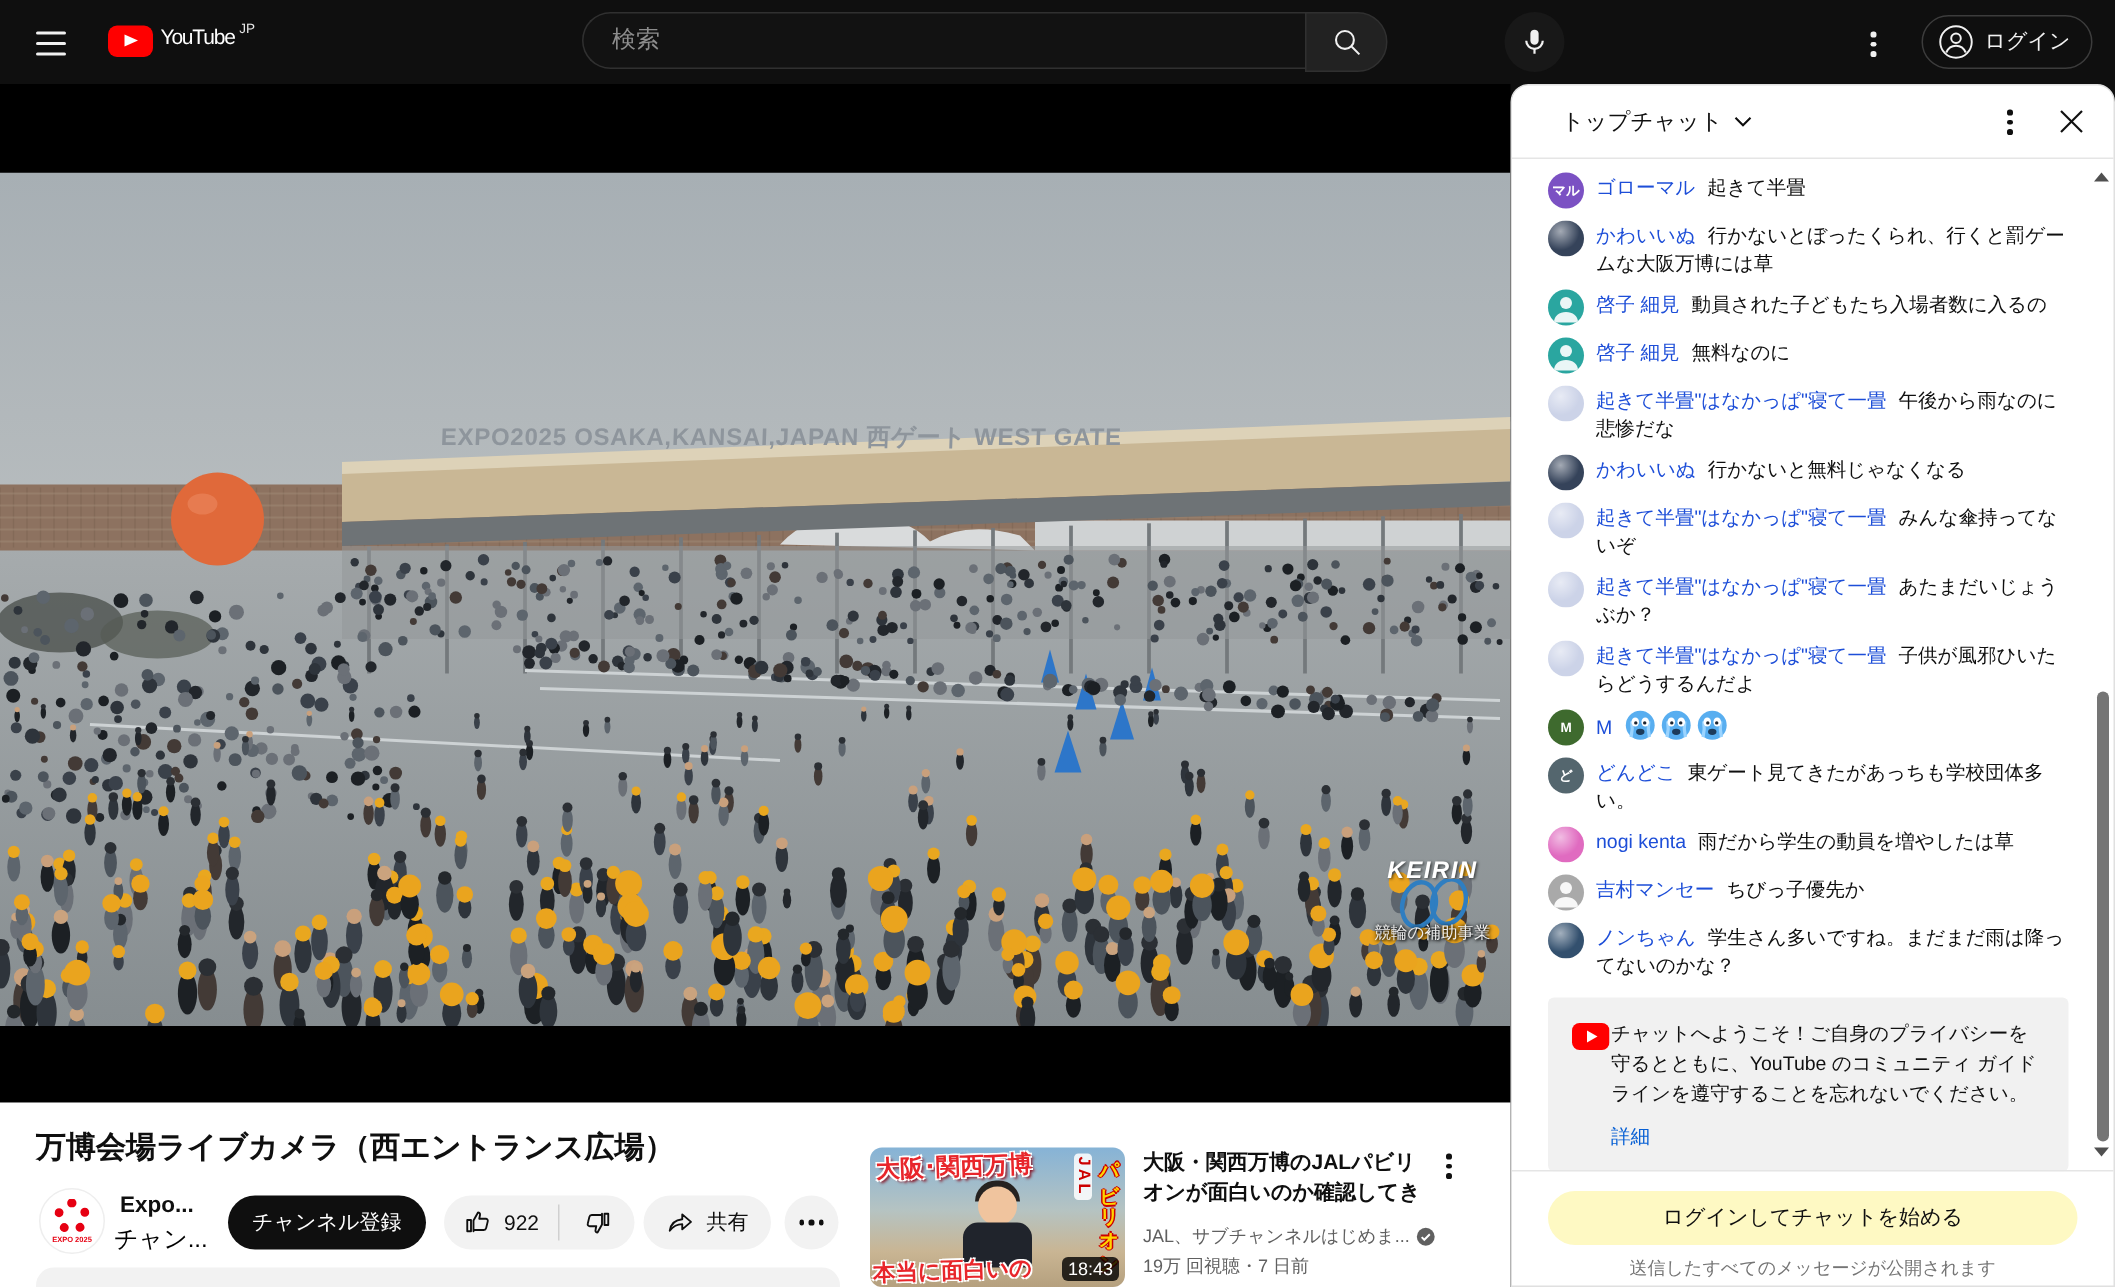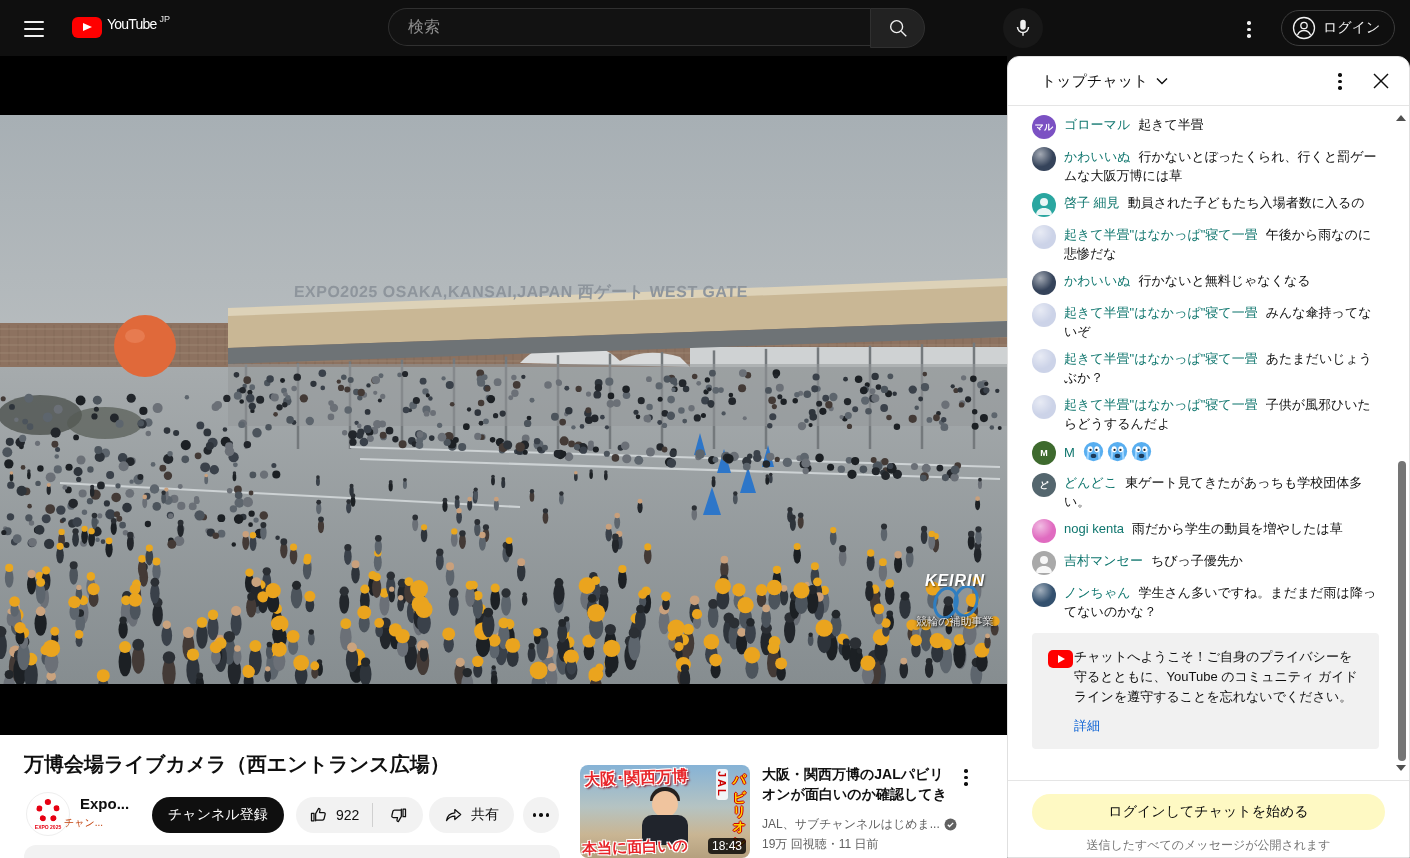--- a/index.html
+++ b/index.html
@@ -26,21 +26,21 @@
   
   .player{position:absolute;left:0;top:56px;width:1007px;height:679px;background:#000;overflow:hidden;}
   .frame{position:absolute;left:0;top:59px;width:1007px;height:569px;}
   
   .below{position:absolute;left:0;top:735px;width:1007px;height:123px;background:#fff;}
   .vtitle{position:absolute;left:24px;top:16px;font-size:20px;font-weight:bold;color:#0f0f0f;width:640px;}
   .ch-avatar{position:absolute;left:26px;top:57px;width:44px;height:44px;border-radius:50%;background:#fff;border:1px solid #eee;box-sizing:border-box;display:flex;flex-direction:column;align-items:center;justify-content:center;}
   .myaku{width:24px;height:24px;border-radius:50%;border:6px dotted #e60012;box-sizing:border-box;}
   .myaku-txt{font-size:5px;color:#e60012;font-weight:bold;margin-top:1px;letter-spacing:0;}
   .ch-name{position:absolute;left:80px;top:60px;font-size:15px;font-weight:bold;color:#0f0f0f;width:62px;white-space:nowrap;overflow:hidden;}
-  .ch-sub{position:absolute;left:64px;top:81px;font-size:10px;color:#c2410c;width:62px;white-space:nowrap;overflow:hidden;}
+  .ch-sub{position:absolute;left:76px;top:81px;font-size:16px;color:#000000;width:62px;white-space:nowrap;overflow:hidden;}
   .btn-pill{position:absolute;height:36px;border-radius:18px;display:flex;align-items:center;box-sizing:border-box;cursor:pointer;font-size:14px;}
   .subscribe{left:152px;top:62px;background:#0f0f0f;color:#fff;padding:0 16px;font-weight:500;}
   .likebar{left:296px;top:62px;background:#f2f2f2;color:#0f0f0f;padding:0;}
   .like-seg{display:flex;align-items:center;gap:7px;padding:0 13px;height:36px;cursor:pointer;}
   .like-div{width:1px;height:24px;background:#d0d0d0;}
   .dislike-seg{display:flex;align-items:center;justify-content:center;width:50px;height:36px;cursor:pointer;}
   .share{left:429px;top:62px;background:#f2f2f2;color:#0f0f0f;padding:0 15px;gap:7px;font-weight:500;}
   .more-btn{position:absolute;left:523px;top:62px;width:36px;height:36px;border-radius:50%;background:#f2f2f2;display:flex;align-items:center;justify-content:center;gap:3px;cursor:pointer;}
   .more-btn i{width:3.5px;height:3.5px;border-radius:50%;background:#0f0f0f;}
   .descbox{position:absolute;left:24px;top:110px;width:536px;height:13px;border-radius:12px 12px 0 0;background:#f2f2f2;}
@@ -65,21 +65,21 @@
   .chat-header{position:absolute;left:0;top:0;right:0;height:48px;border-bottom:1px solid #e5e5e5;display:flex;align-items:center;}
   .chat-title{margin-left:33px;font-size:15px;color:#0f0f0f;display:flex;align-items:center;gap:8px;cursor:pointer;}
   .chat-kebab{position:absolute;left:330px;top:16px;}
   .chat-kebab i{background:#0f0f0f;}
   .chat-close{position:absolute;left:362px;top:13px;width:22px;height:22px;cursor:pointer;}
   .chat-list{position:absolute;left:0;top:48px;right:12px;bottom:76px;padding:6px 16px 0 24px;overflow:hidden;}
   .chat-msg{display:flex;align-items:flex-start;padding:4px 0;}
   .chat-avatar{flex:0 0 24px;width:24px;height:24px;border-radius:50%;margin-right:8px;display:flex;align-items:center;justify-content:center;overflow:hidden;}
   .chat-avatar b{color:#fff;font-size:9px;font-weight:bold;}
   .chat-body{font-size:13px;line-height:19px;color:#0f0f0f;word-break:break-word;}
-  .chat-author{color:#0f766e;font-weight:500;margin-right:8px;}
+  .chat-author{color:#1d4ed8;font-weight:500;margin-right:8px;}
   .chat-emoji{display:inline-block;vertical-align:-5px;margin-right:3px;}
   .notice{margin:8px 2px 0 0;background:#f1f1f1;border-radius:4px;padding:14px 16px;display:flex;}
   .notice-icon{flex:0 0 26px;margin-top:3px;}
   .notice-text{font-size:13px;line-height:20px;color:#0f0f0f;}
   .notice-link{display:block;margin-top:10px;color:#065fd4;font-size:13px;font-weight:500;cursor:pointer;text-decoration:none;}
   .chat-footer{position:absolute;left:0;right:0;bottom:0;height:76px;border-top:1px solid #e5e5e5;}
   .chat-login{margin:13px 24px 0;height:36px;border-radius:18px;background:#fef9c3;border:none;width:calc(100% - 48px);font-size:14px;color:#0f0f0f;font-family:inherit;cursor:pointer;}
   .chat-caption{margin-top:7px;text-align:center;font-size:12px;color:#757575;}
   
   .sb-arrow{position:absolute;right:3px;width:0;height:0;border-left:5px solid transparent;border-right:5px solid transparent;}
@@ -1675,21 +1675,21 @@
         <i></i>
         <i></i>
       </div>
     <div class="rec-ch">
       <span>JAL、サブチャンネルはじめま...</span>
       <svg width="13" height="13" viewBox="0 0 24 24">
           <circle cx="12" cy="12" r="11" fill="#606060"></circle>
           <path d="M7 12.5l3.2 3.2L17 9" fill="none" stroke="#fff" stroke-width="2.4"></path>
         </svg>
     </div>
-    <div class="rec-meta">19万 回視聴・11 日前</div>
+    <div class="rec-meta">19万 回視聴・7 日前</div>
   </div>
 
   <div class="chat">
     <div class="chat-header">
       <div class="chat-title">
         <span>トップチャット</span>
         <svg width="12" height="8" viewBox="0 0 12 8">
             <polyline points="1,1.5 6,6.5 11,1.5" fill="none" stroke="#0f0f0f" stroke-width="1.4"></polyline>
           </svg>
       </div>
@@ -1719,20 +1719,29 @@
           <div class="chat-body"><span class="chat-author">かわいいぬ</span><span>行かないとぼったくられ、行くと罰ゲームな大阪万博には草</span></div>
         </div>
         <div class="chat-msg">
           <div class="chat-avatar" style="background: rgb(42, 166, 160);">
             <svg width="24" height="24" viewBox="0 0 24 24">
               <circle cx="12" cy="9" r="4" fill="rgba(255,255,255,.9)"></circle>
               <path d="M4 22c0-4.5 3.6-7 8-7s8 2.5 8 7" fill="rgba(255,255,255,.9)"></path>
             </svg>
           </div>
           <div class="chat-body"><span class="chat-author">啓子 細見</span><span>動員された子どもたち入場者数に入るの</span></div>
+        </div>
+        <div class="chat-msg">
+          <div class="chat-avatar" style="background: rgb(42, 166, 160);">
+            <svg width="24" height="24" viewBox="0 0 24 24">
+              <circle cx="12" cy="9" r="4" fill="rgba(255,255,255,.9)"></circle>
+              <path d="M4 22c0-4.5 3.6-7 8-7s8 2.5 8 7" fill="rgba(255,255,255,.9)"></path>
+            </svg>
+          </div>
+          <div class="chat-body"><span class="chat-author">啓子 細見</span><span>無料なのに</span></div>
         </div>
         <div class="chat-msg">
           <div class="chat-avatar" style="background: radial-gradient(circle at 35% 30%, rgba(255, 255, 255, 0.55), rgba(255, 255, 255, 0) 55%) rgb(204, 211, 232);"></div>
           <div class="chat-body"><span class="chat-author">起きて半畳"はなかっぱ"寝て一畳</span><span>午後から雨なのに悲惨だな</span></div>
         </div>
         <div class="chat-msg">
           <div class="chat-avatar" style="background: radial-gradient(circle at 35% 30%, rgba(255, 255, 255, 0.55), rgba(255, 255, 255, 0) 55%) rgb(53, 67, 90);"></div>
           <div class="chat-body"><span class="chat-author">かわいいぬ</span><span>行かないと無料じゃなくなる</span></div>
         </div>
         <div class="chat-msg">

